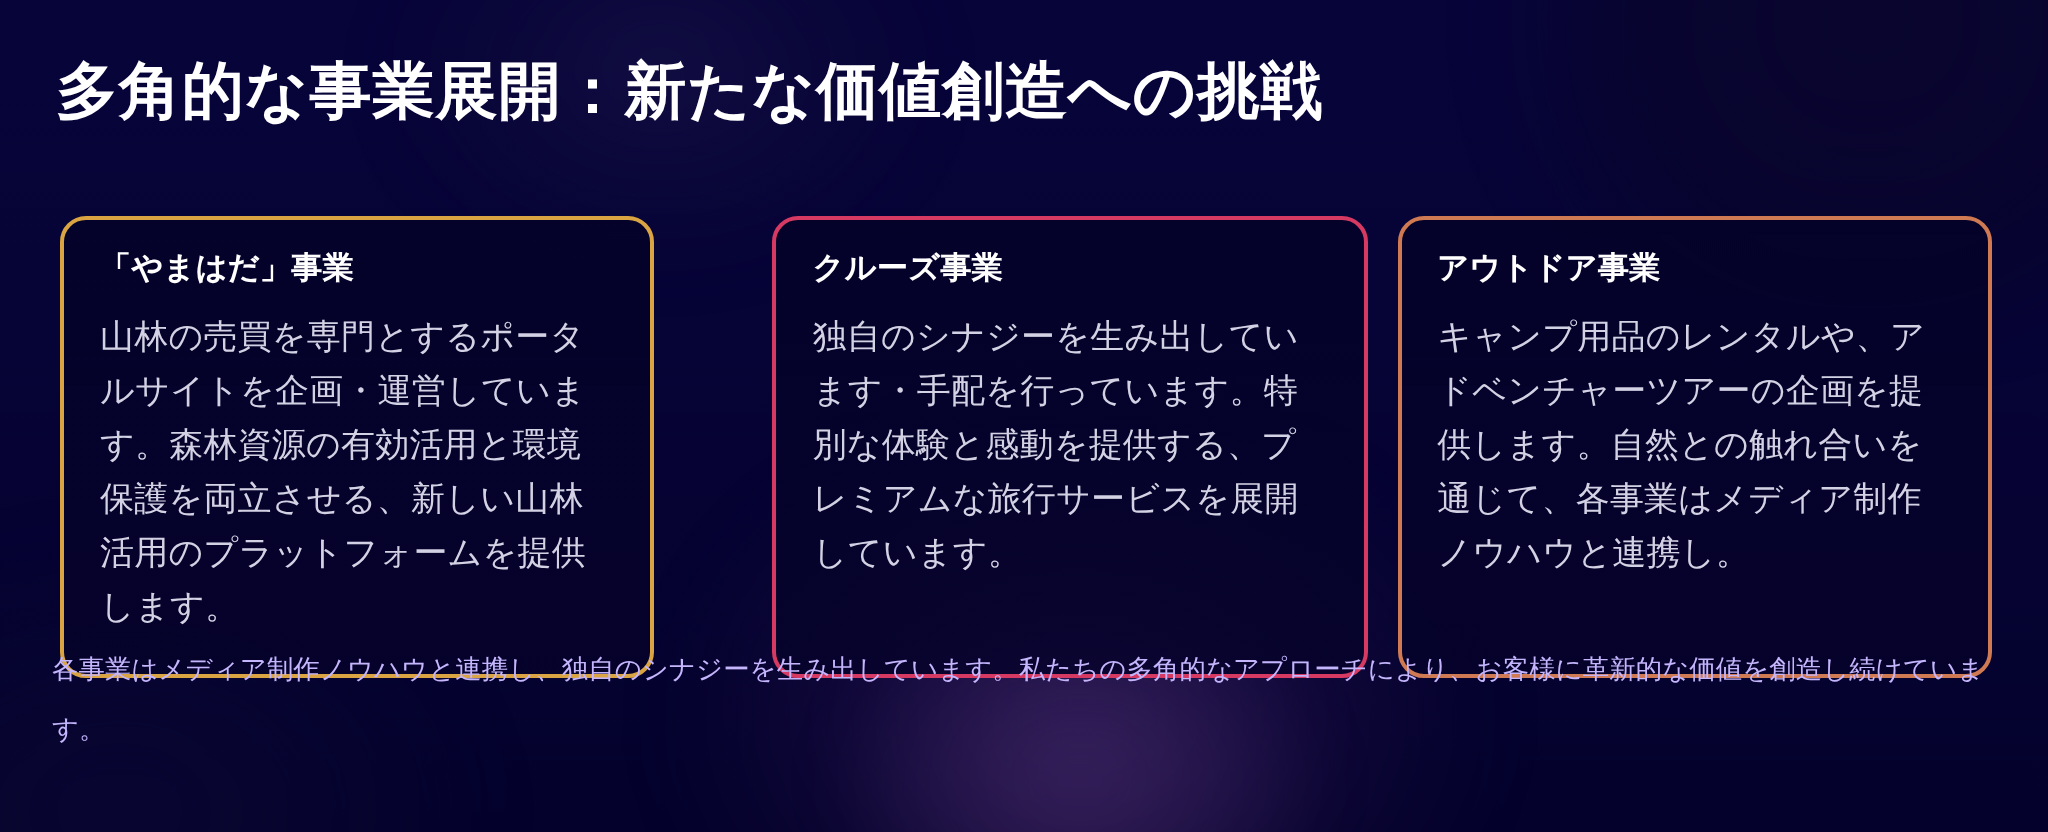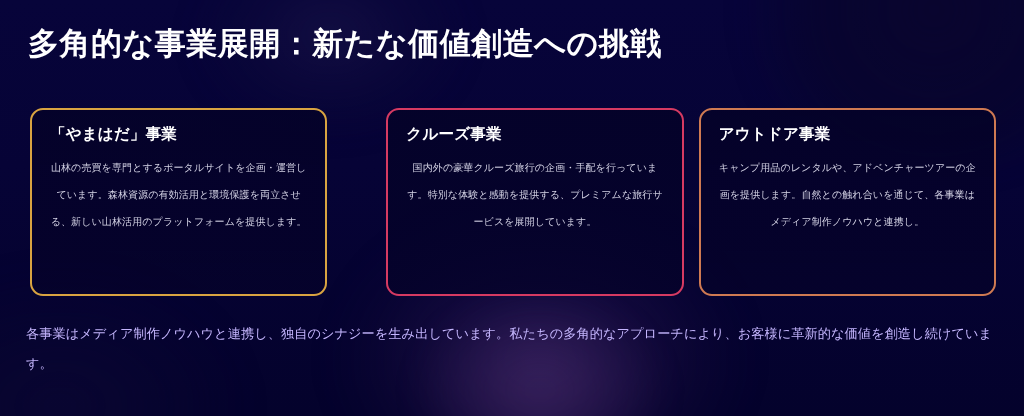--- a/index.html
+++ b/index.html
@@ -94,21 +94,20 @@
                 rgba(5, 2, 48, 0) 72%);
     filter: blur(18px);
   }
 
   .content {
     position: relative;
     z-index: 5;
     width: 1024px;
     height: 416px;
     box-sizing: border-box;
-    font-family: Liberation Mono, monospace;
   }
 
   
   .page-title {
     position: absolute;
     left: 28px;
     top: 26px;
     margin: 0;
     font-size: 31px;
     line-height: 40px;
@@ -139,25 +138,24 @@
   .card-title {
     margin: 0 0 9px 0;
     font-size: 15.5px;
     line-height: 22px;
     font-weight: 700;
     color: #ffffff;
     letter-spacing: 0.2px;
   }
   .card-body {
     margin: 0;
-    font-size: 10px;
+    font-size: 17px;
     line-height: 27px;
     color: #d3d2e4;
     letter-spacing: 0.1px;
-    text-align: center;
   }
 
   
   .footer-note {
     position: absolute;
     left: 26px;
     top: 320px;
     width: 978px;
     margin: 0;
     font-size: 13.2px;
@@ -184,21 +182,21 @@
 
     <div class="cards">
 
       <div class="card" style="border-color:#d9a441;">
         <h2 class="card-title">「やまはだ」事業</h2>
         <p class="card-body">山林の売買を専門とするポータルサイトを企画・運営しています。森林資源の有効活用と環境保護を両立させる、新しい山林活用のプラットフォームを提供します。</p>
       </div>
 
       <div class="card" style="border-color:#d63a62;margin-left:44px;">
         <h2 class="card-title">クルーズ事業</h2>
-        <p class="card-body">国内外の豪華クルーズ旅行の企画・手配を行っています。特別な体験と感動を提供する、プレミアムな旅行サービスを展開しています。</p>
+        <p class="card-body">独自のシナジーを生み出しています・手配を行っています。特別な体験と感動を提供する、プレミアムな旅行サービスを展開しています。</p>
       </div>
 
       <div class="card" style="border-color:#cf7a52;">
         <h2 class="card-title">アウトドア事業</h2>
         <p class="card-body">キャンプ用品のレンタルや、アドベンチャーツアーの企画を提供します。自然との触れ合いを通じて、各事業はメディア制作ノウハウと連携し。</p>
       </div>
 
     </div>
 
     <p class="footer-note">各事業はメディア制作ノウハウと連携し、独自のシナジーを生み出しています。私たちの多角的なアプローチにより、お客様に革新的な価値を創造し続けています。</p>

